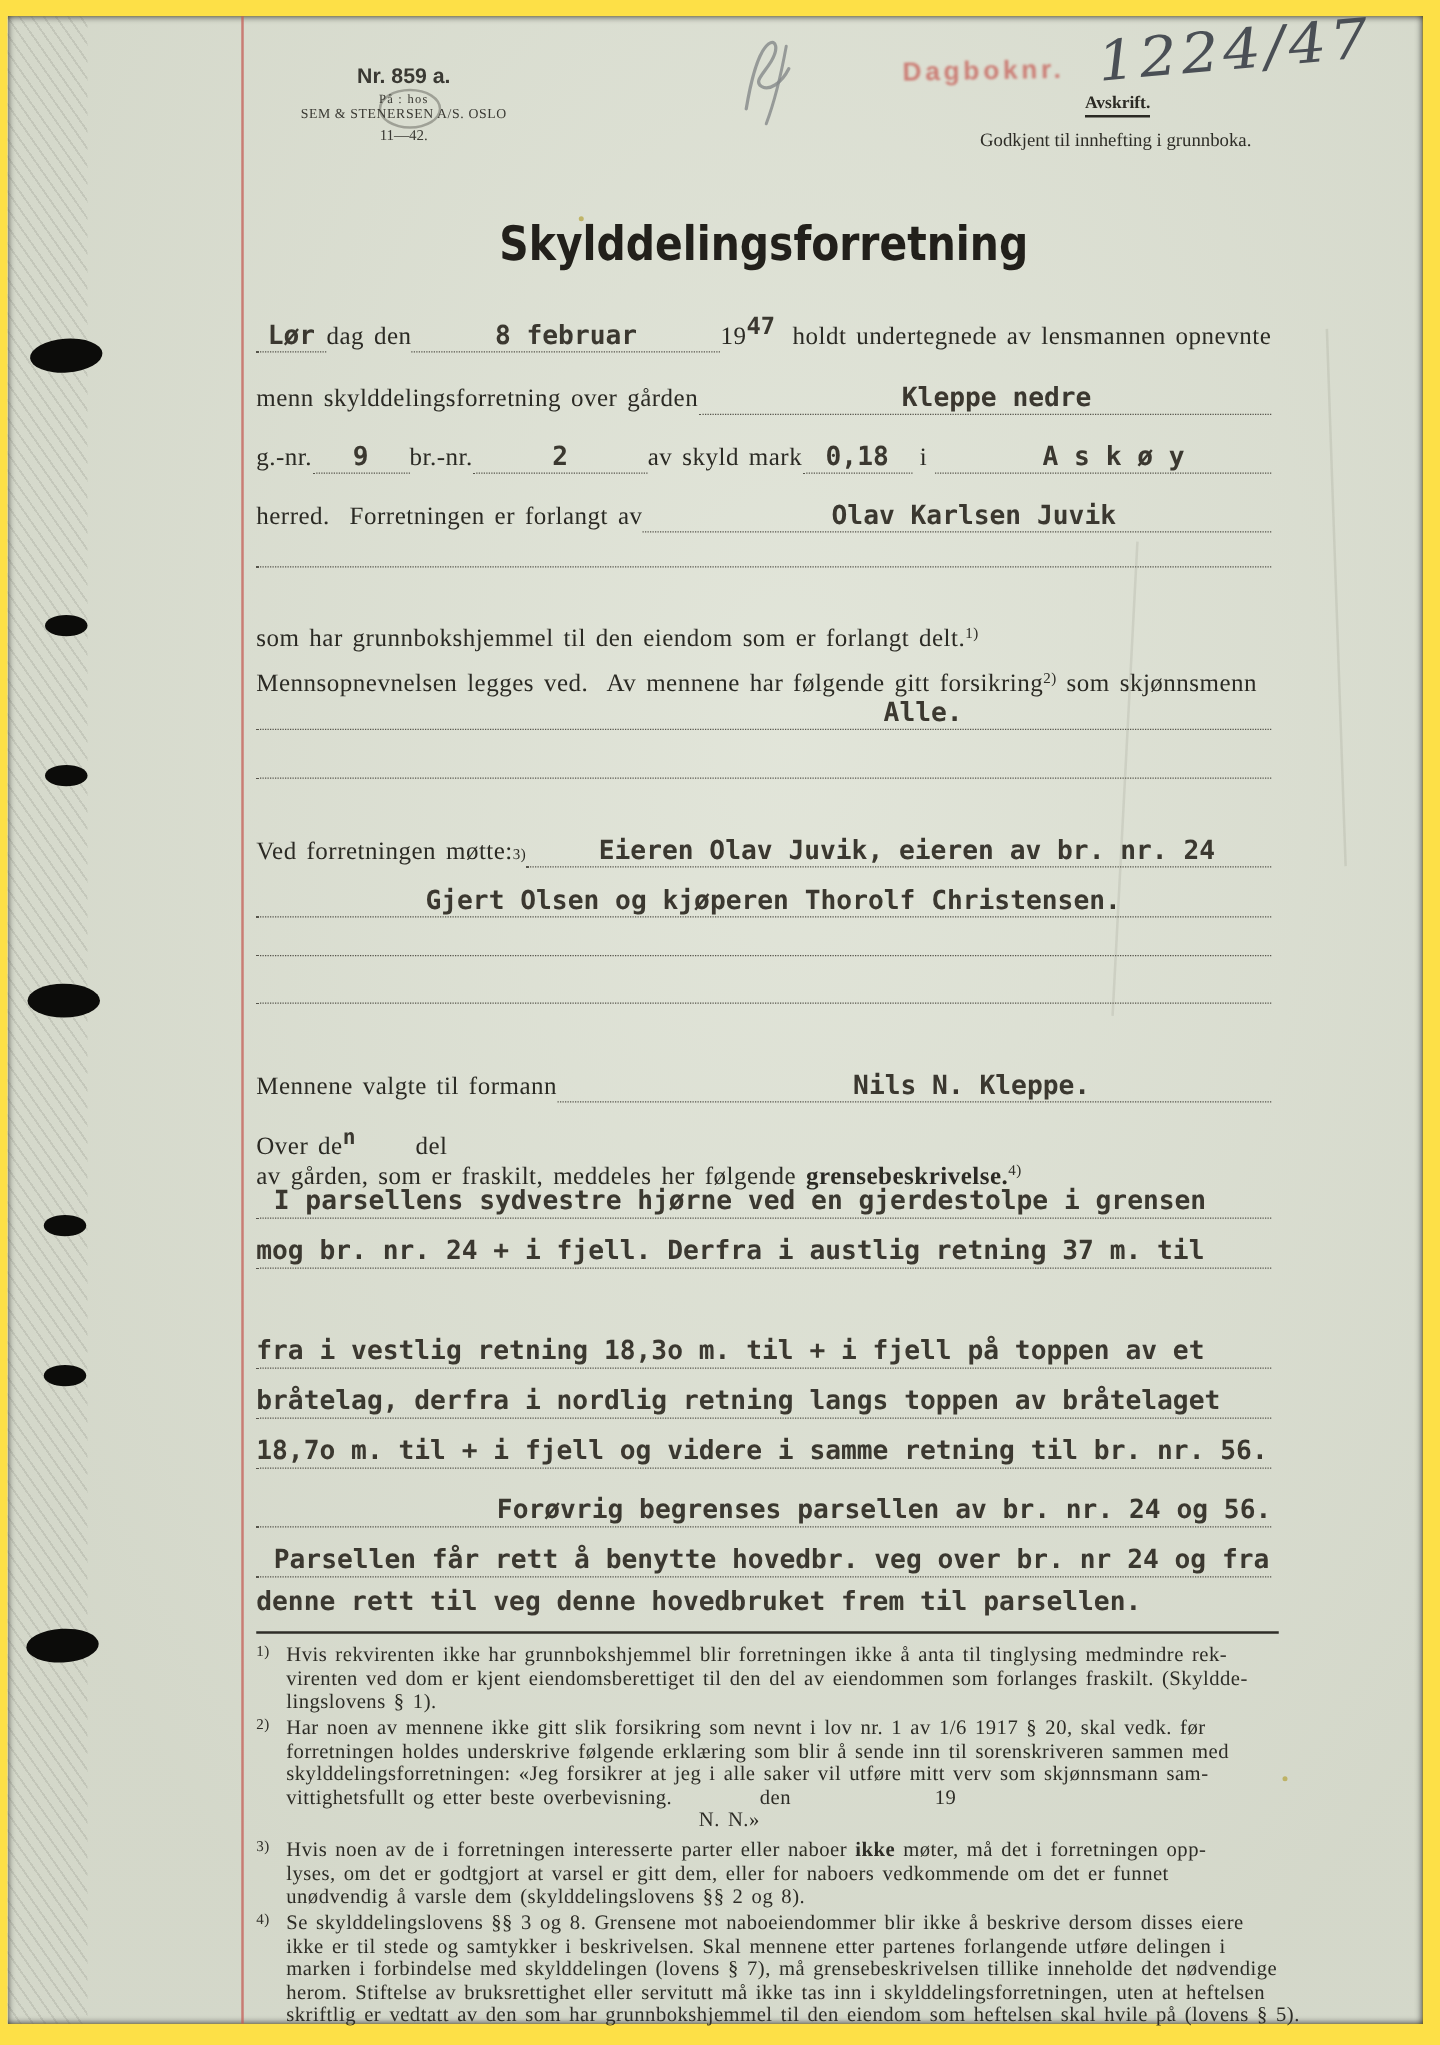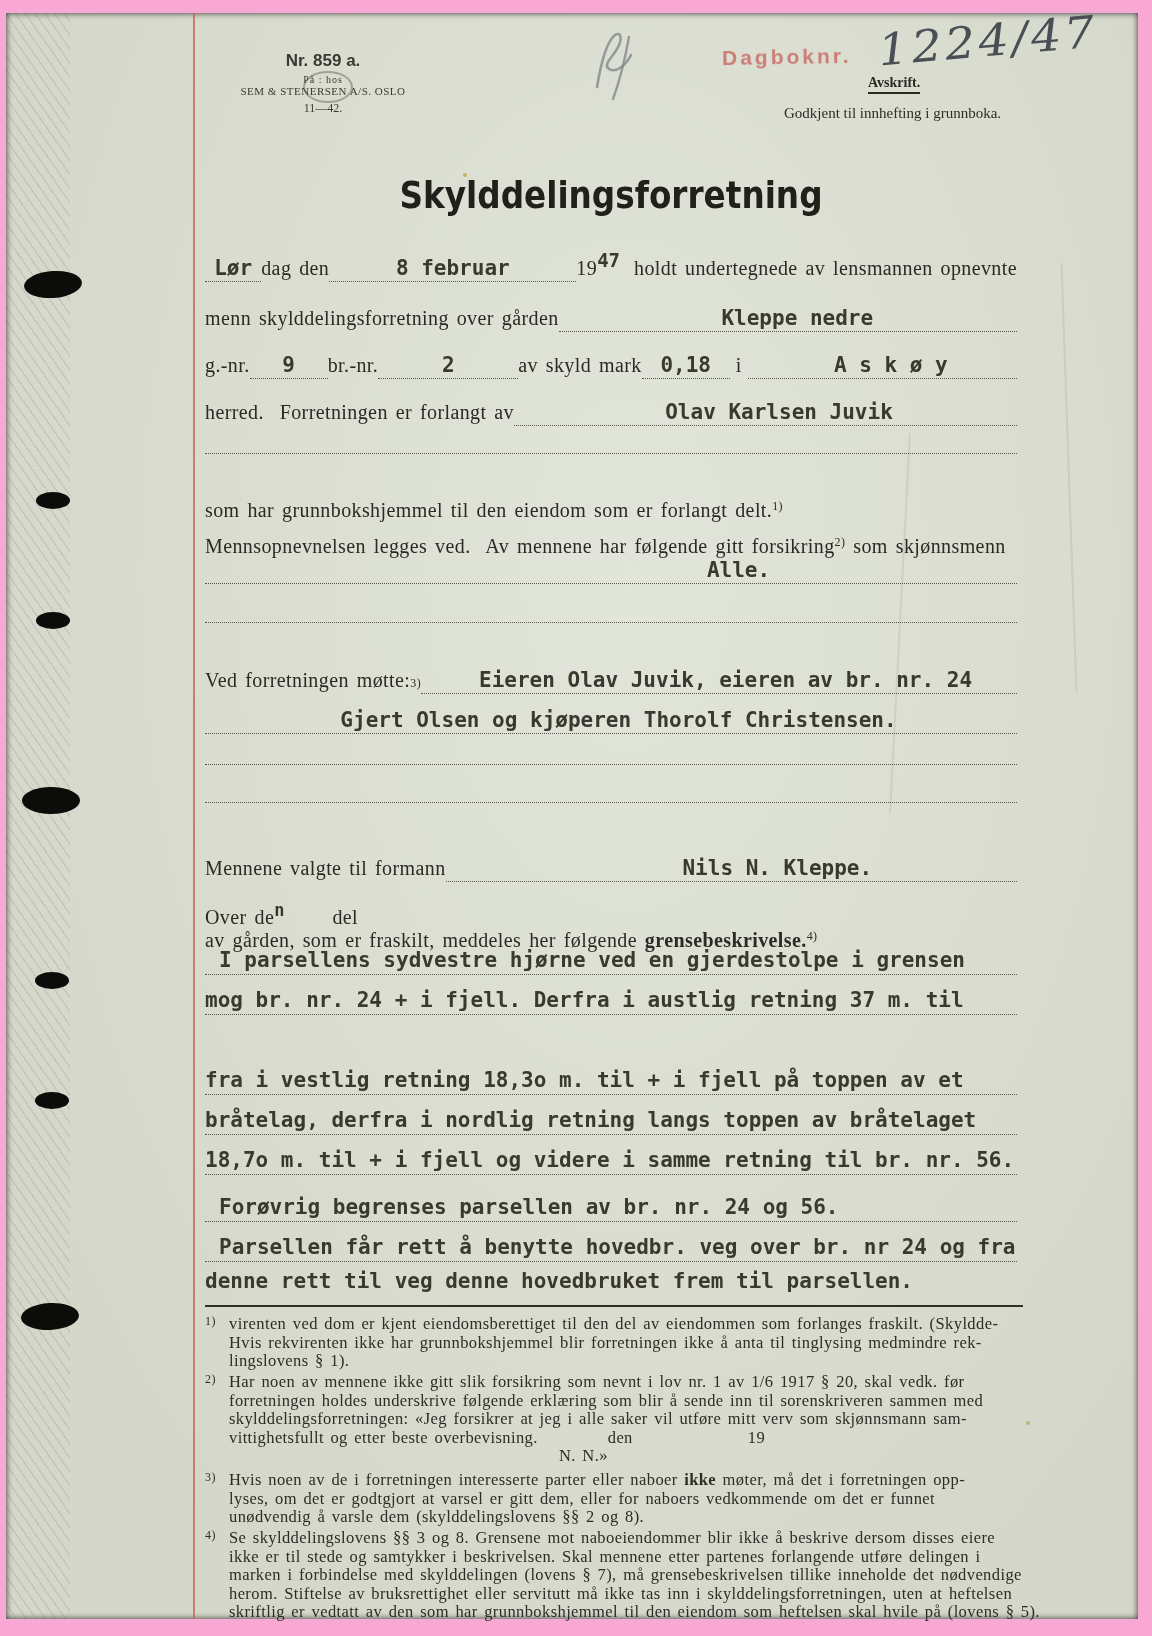--- a/index.html
+++ b/index.html
@@ -1,16 +1,16 @@
 <!DOCTYPE html>
 <html><head>
 <meta charset="utf-8">
 <style>
   html,body{margin:0;padding:0;background:#050504;}
-  .stage{position:relative;width:1152px;height:1636px;background:#f9a8d4;overflow:hidden;
+  .stage{position:relative;width:1152px;height:1636px;background:#fde047;overflow:hidden;
          font-family:"Liberation Serif",serif;}
   .paper{position:absolute;left:6px;top:13px;width:1132px;height:1606px;
          background:#dce0d2;
          background-image:radial-gradient(ellipse at 55% 35%, rgba(255,255,255,.16), rgba(60,60,48,.05) 80%);
          box-shadow:0 0 6px rgba(0,0,0,.8) inset;}
   .hatch{position:absolute;left:0;top:0;width:64px;height:100%;
          background:repeating-linear-gradient(55deg, rgba(96,96,88,.15) 0 1.5px, transparent 1.5px 8px);}
   .red-margin{position:absolute;left:187px;top:0;width:2px;height:100%;background:rgba(196,92,86,.75);}
   .hole{position:absolute;background:#0c0c0a;border-radius:50%;}
   .hole.big{width:58px;height:27px;}
@@ -188,36 +188,36 @@
       </div>
     <div class="descrow" style="top:1052px;">
         <span class="typed">fra i vestlig retning 18,3o m. til + i fjell på toppen av et</span>
       </div>
     <div class="descrow" style="top:1092px;">
         <span class="typed">bråtelag, derfra i nordlig retning langs toppen av bråtelaget</span>
       </div>
     <div class="descrow" style="top:1132px;">
         <span class="typed">18,7o m. til + i fjell og videre i samme retning til br. nr. 56.</span>
       </div>
-    <div class="descrow" style="top:1179px;">
+    <div class="descrow" style="top:1179px;justify-content:flex-end;">
         <span class="typed" style="padding-left:14px;">Forøvrig begrenses parsellen av br. nr. 24 og 56.</span>
       </div>
     <div class="descrow" style="top:1219px;">
         <span class="typed" style="padding-left:14px;">Parsellen får rett å benytte hovedbr. veg over br. nr 24 og fra</span>
       </div>
     <div class="descrow noline" style="top:1252px;">
         <span class="typed">denne rett til veg denne hovedbruket frem til parsellen.</span>
       </div>
 
     <div class="sep"></div>
 
     <div class="fn" style="top:1302px;">
       <span class="num">1)</span>
+      <span class="fn-line">Hvis rekvirenten ikke har grunnbokshjemmel blir forretningen ikke å anta til tinglysing medmindre rek-</span>
       <span class="fn-line">virenten ved dom er kjent eiendomsberettiget til den del av eiendommen som forlanges fraskilt. (Skyldde-</span>
-      <span class="fn-line">Hvis rekvirenten ikke har grunnbokshjemmel blir forretningen ikke å anta til tinglysing medmindre rek-</span>
       <span class="fn-line">lingslovens § 1).</span>
     </div>
 
     <div class="fn" style="top:1360px;">
       <span class="num">2)</span>
       <span class="fn-line">Har noen av mennene ikke gitt slik forsikring som nevnt i lov nr. 1 av 1/6 1917 §  20, skal vedk. før</span>
       <span class="fn-line">forretningen holdes underskrive følgende erklæring som blir å sende inn til sorenskriveren sammen med</span>
       <span class="fn-line">skylddelingsforretningen:   «Jeg forsikrer at jeg i alle saker vil utføre  mitt verv som skjønnsmann sam-</span>
       <span class="fn-flex">
         <span>vittighetsfullt og etter beste overbevisning.</span>

